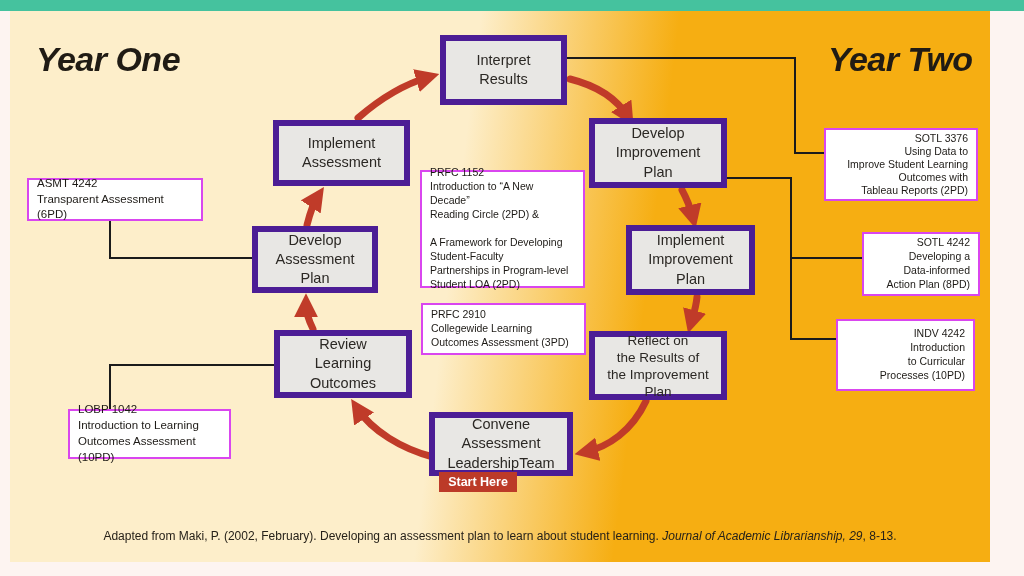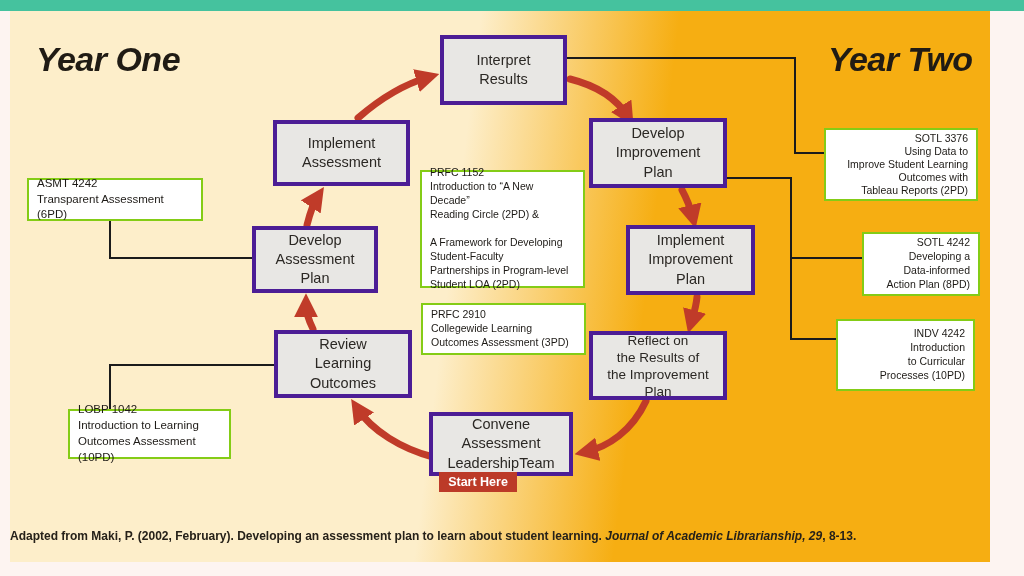--- a/index.html
+++ b/index.html
@@ -13,43 +13,43 @@
     position:absolute; left:10px; top:11px; width:980px; height:551px;
     background:linear-gradient(97deg, #fdeeca 0%, #fdeeca 45%, #f6ae12 64%, #f6ae12 100%);
   }
   .title {
     position:absolute; font-size:34px; font-weight:600; color:#201b14;
     letter-spacing:-0.5px; white-space:nowrap;font-style:italic;
   }
   svg.overlay { position:absolute; left:0; top:0; z-index:1; pointer-events:none; }
   .cycle-box {
     position:absolute; z-index:2; box-sizing:border-box;
-    background:#e8e7e4; border:4px solid #4c1d95;
+    background:#e8e7e4; border:6px solid #4c1d95;
     display:flex; align-items:center; justify-content:center;
     text-align:center; white-space:pre-line;
     font-size:14.5px; line-height:1.32; color:#2b2824;
   }
   .cycle-box.small { font-size:13.5px; line-height:1.26; }
   .course-box {
     position:absolute; z-index:2; box-sizing:border-box;
-    background:#ffffff; border:2px solid #84cc16;
+    background:#ffffff; border:2px solid #d946ef;
     display:flex; flex-direction:column; justify-content:center;
     white-space:pre-line; padding:4px 8px;
     font-size:10.5px; line-height:1.33; color:#1d1a16;
   }
   .course-box.md { font-size:11.5px; line-height:1.38; }
   .course-box.right { text-align:right; }
   .badge {
     position:absolute; z-index:3; left:417px; top:472px; width:78px; height:20px;
     background:#bc3a28; color:#ffffff; font-size:12.5px; font-weight:600;
     display:flex; align-items:center; justify-content:center;margin-left:22px;
   }
   .citation {
     position:absolute; z-index:2; left:10px; top:529px; width:980px;
-    font-size:12px; font-weight:bold; color:#262119;
+    text-align:center; font-size:12px; font-weight:normal; color:#262119;
   }
 </style>
 </head>
 <body>
 
 <div class="topbar"></div>
 <div class="slide"></div>
 
 <svg class="overlay" width="1024" height="576" viewBox="0 0 1024 576">
   <defs>

